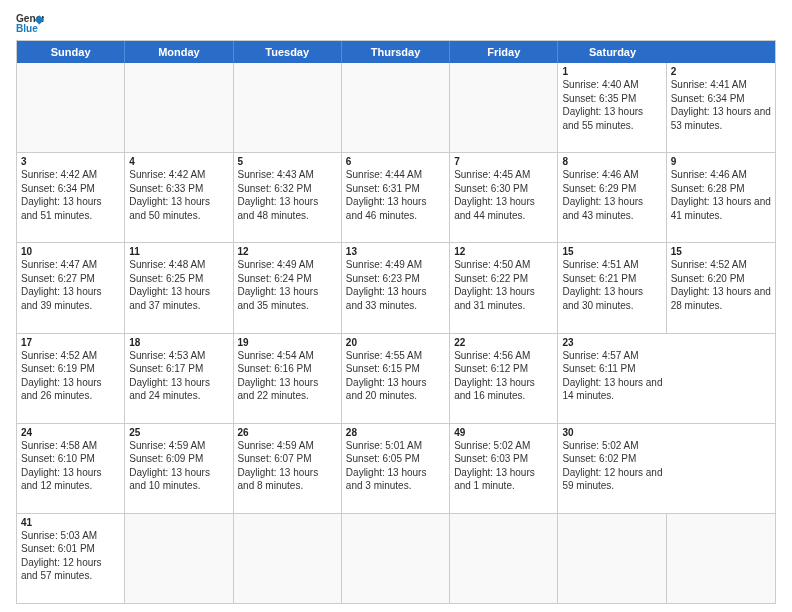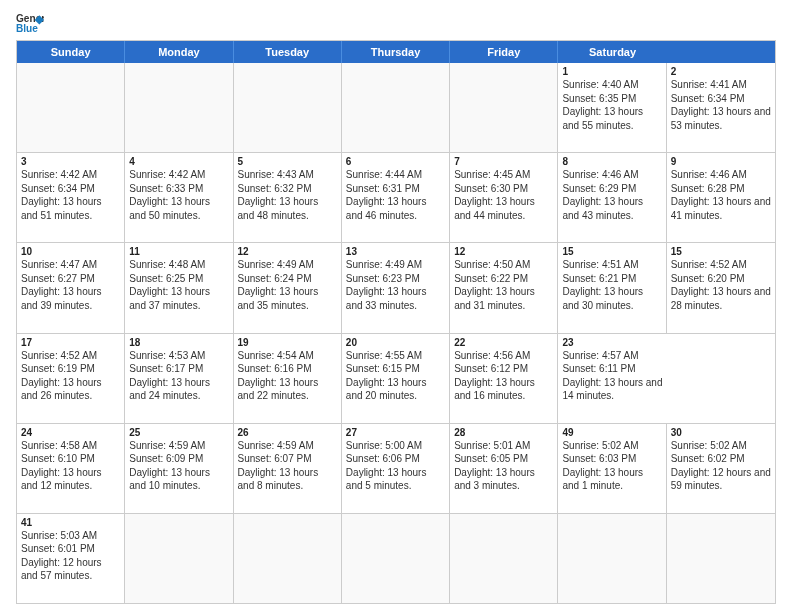--- a/index.html
+++ b/index.html
@@ -285,26 +285,20 @@
 Sunset: 6:09 PM
 Daylight: 13 hours and 10 minutes.</div>
           </div>
           <div class="cal-cell">
             <div class="day-num">26</div>
             <div class="sun-info">Sunrise: 4:59 AM
 Sunset: 6:07 PM
 Daylight: 13 hours and 8 minutes.</div>
           </div>
           <div class="cal-cell">
-            <div class="day-num">27</div>
-            <div class="sun-info">Sunrise: 5:00 AM
-Sunset: 6:06 PM
-Daylight: 13 hours and 5 minutes.</div>
-          </div>
-          <div class="cal-cell">
             <div class="day-num">28</div>
             <div class="sun-info">Sunrise: 5:01 AM
 Sunset: 6:05 PM
 Daylight: 13 hours and 3 minutes.</div>
           </div>
           <div class="cal-cell">
             <div class="day-num">49</div>
             <div class="sun-info">Sunrise: 5:02 AM
 Sunset: 6:03 PM
 Daylight: 13 hours and 1 minute.</div>

